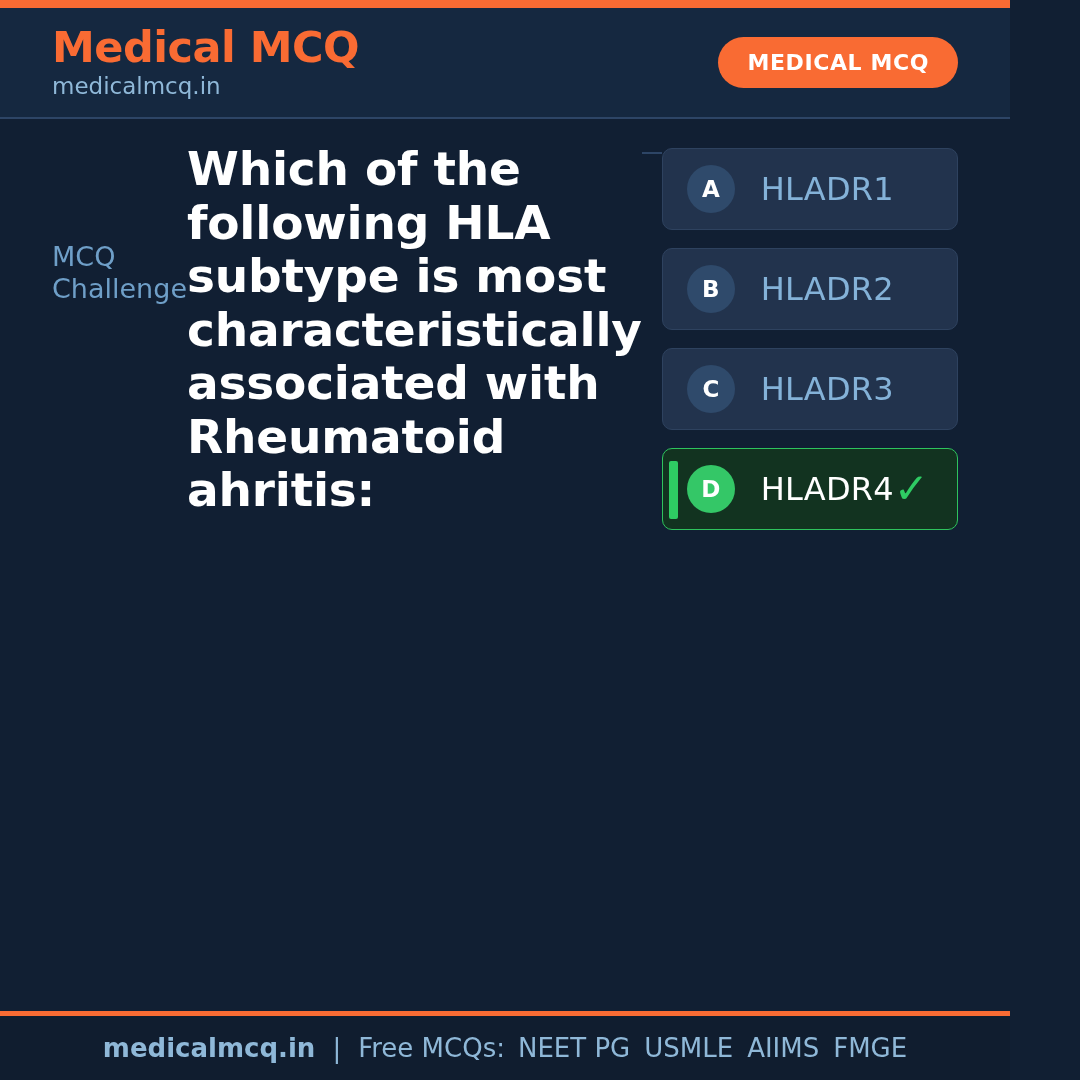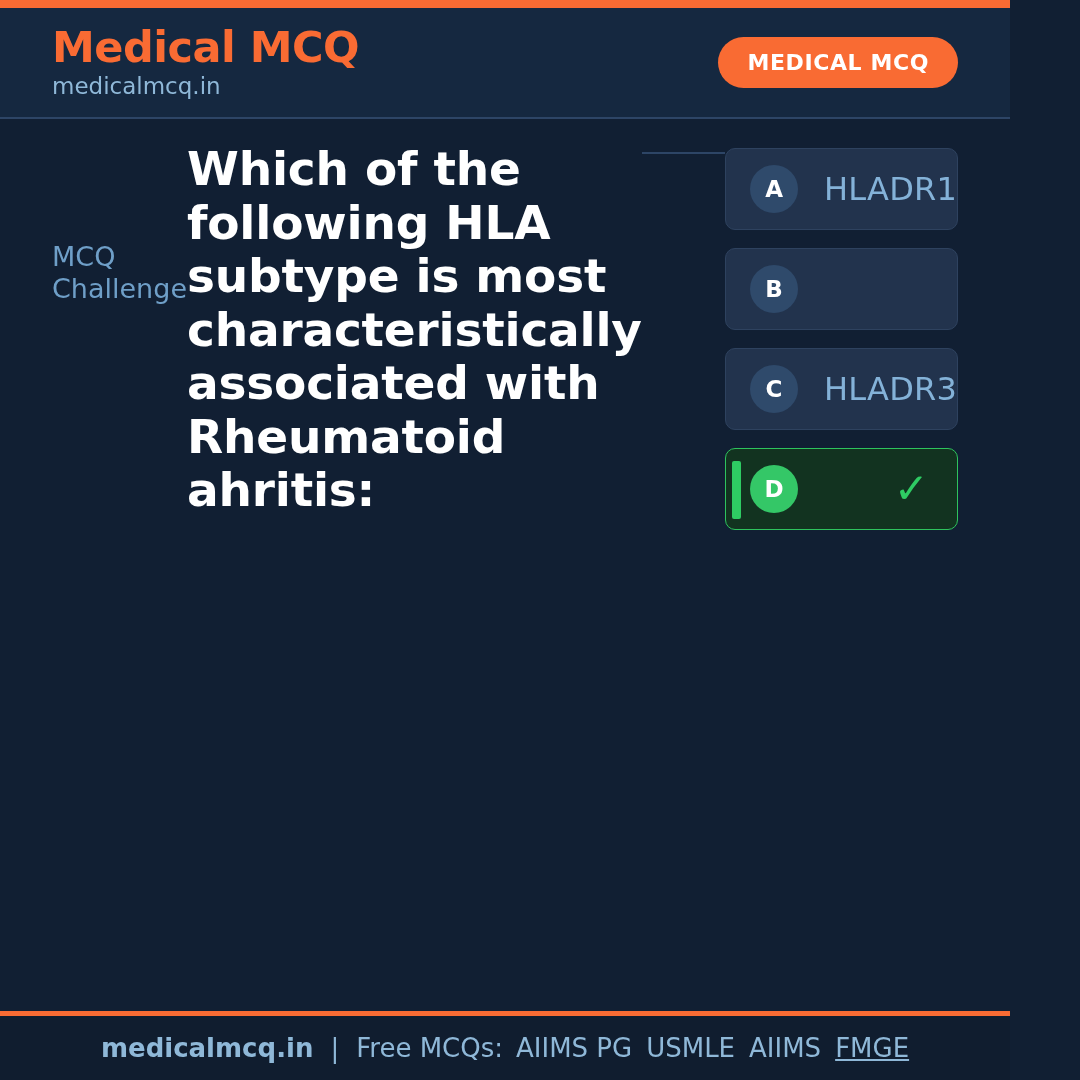--- a/index.html
+++ b/index.html
@@ -129,21 +129,21 @@
   }
   .footer-text {
     font-size:26px; color:#8fb8d8;
     display:flex; align-items:center; gap:0px;
     white-space:nowrap;
   }
   .footer-site { font-weight:bold; }
   .footer-sep { margin:0 17px; }
   .footer-label { margin-right:13px; }
   .footer-exam { margin-right:14px; }
-  .footer-exam:last-child { margin-right:0;text-decoration:underline; }
+  .footer-exam:last-child { margin-right:0; }
 </style>
 </head>
 <body>
 
 <div class="page">
 
   <div class="top-strip"></div>
 
   <div class="header">
     <div class="brand">
@@ -158,35 +158,37 @@
     <div class="q-text">Which of the following HLA subtype is most characteristically associated with Rheumatoid ahritis:</div>
     <div class="q-divider"></div>
 
     <div class="options">
         <div class="option">
           <div class="badge">A</div>
           <div class="otext">HLADR1</div>
         </div>
         <div class="option">
           <div class="badge">B</div>
+          <div class="otext">HLADR2</div>
         </div>
         <div class="option">
           <div class="badge">C</div>
           <div class="otext">HLADR3</div>
         </div>
         <div class="option correct">
           <div class="accent"></div>
           <div class="badge">D</div>
+          <div class="otext">HLADR4</div>
           <div class="check">✓</div>
         </div>
       </div>
   </div>
 
   <div class="footer">
     <div class="footer-text">
       <span class="footer-site">medicalmcq.in</span>
       <span class="footer-sep">|</span>
       <span class="footer-label">Free MCQs:</span>
-      <span class="footer-exams"><span class="footer-exam">AIIMS PG</span><span class="footer-exam">USMLE</span><span class="footer-exam">AIIMS</span><span class="footer-exam">FMGE</span></span>
+      <span class="footer-exams"><span class="footer-exam">NEET PG</span><span class="footer-exam">USMLE</span><span class="footer-exam">AIIMS</span><span class="footer-exam">FMGE</span></span>
     </div>
   </div>
 
 </div>
 
 </body></html>

